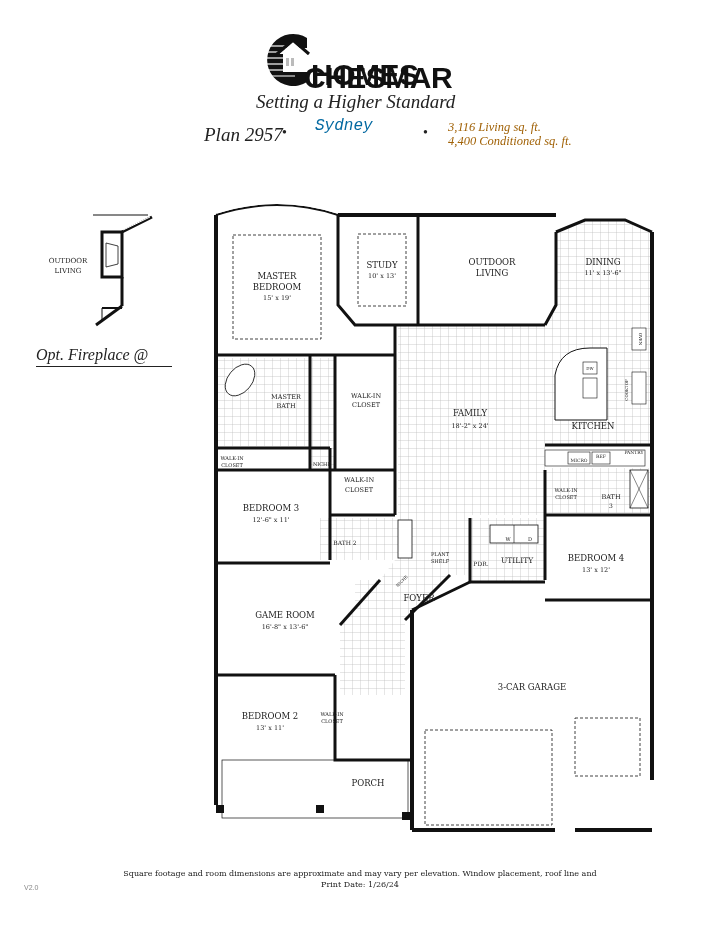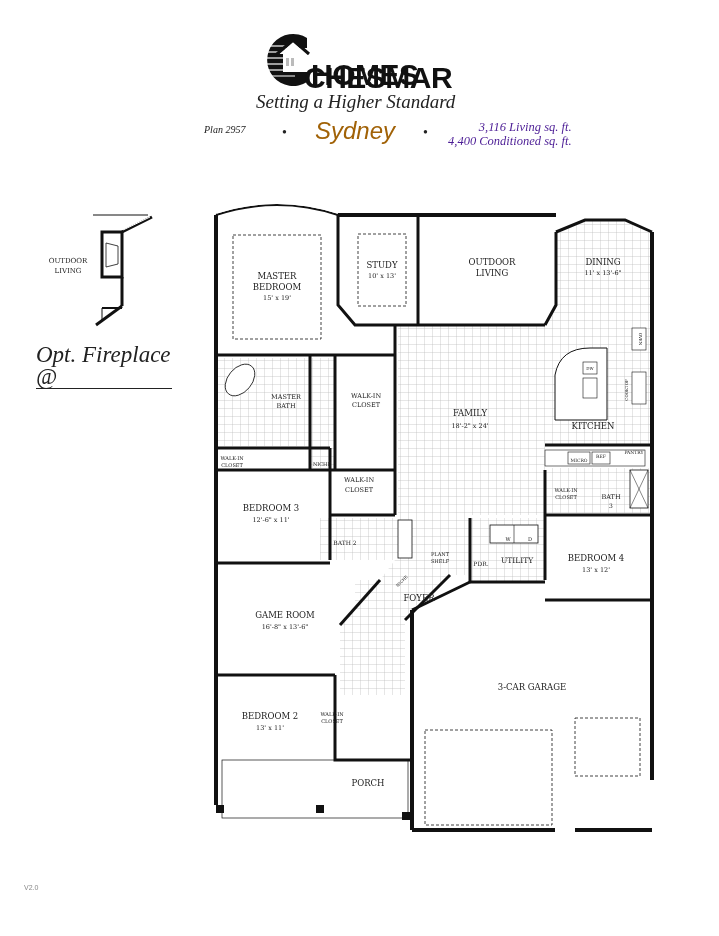--- a/index.html
+++ b/index.html
@@ -1,25 +1,25 @@
 <!DOCTYPE html>
 <html><head>
 <meta charset="utf-8">
 <style>
   html, body { margin:0; padding:0; background:#ffffff; }
   body { width:719px; height:936px; position:relative; overflow:hidden; font-family:"DejaVu Serif", serif; color:#111; }
   .abs { position:absolute; }
   .logo { left:255px; top:32px; width:220px; height:58px; }
   .brand-line { font-family:"Liberation Sans", sans-serif; font-weight:900; font-size:30px; line-height:27px; letter-spacing:-0.5px; color:#111; }
   .tagline { left:256px; top:91px; font-family:"Liberation Serif", serif; font-style:italic; font-size:19px; color:#222; }
-  .plan-num { left:204px; top:124px; font-family:"Liberation Serif", serif; font-style:italic; font-size:10px; color:#222; }
+  .plan-num { left:204px; top:124px; font-family:"Liberation Serif", serif; font-style:italic; font-size:19px; color:#222; }
   .bullet { font-family:"Liberation Serif", serif; font-size:14px; color:#222; }
-  .plan-name { left:315px; top:117px; font-family:Liberation Sans, sans-serif; font-style:italic; font-size:24px; color:#a16207; }
-  .sqft { left:448px; top:120px; font-family:"Liberation Serif", serif; font-style:italic; font-size:12.5px; line-height:14px; color:#4c1d95;text-align:right; }
-  .opt-note { left:36px; top:344px; font-family:"Liberation Serif", serif; font-style:italic; font-size:23px; line-height:22px; color:#222; }
+  .plan-name { left:315px; top:117px; font-family:Liberation Mono, monospace; font-style:italic; font-size:16px; color:#0369a1; }
+  .sqft { left:448px; top:120px; font-family:"Liberation Serif", serif; font-style:italic; font-size:12.5px; line-height:14px; color:#a16207; }
+  .opt-note { left:36px; top:344px; font-family:"Liberation Serif", serif; font-style:italic; font-size:16px; line-height:22px; color:#222; }
   .opt-note span { display:block; border-bottom:1px solid #222; width:136px; }
   .footer { left:100px; top:869px; width:520px; text-align:center; font-family:"DejaVu Serif", serif; font-size:8px; line-height:10.5px; color:#222; }
   .version { left:24px; top:884px; font-family:"Liberation Sans", sans-serif; font-size:7px; color:#888; }
   svg text { font-family:"DejaVu Serif", serif; fill:#222; }
   .rl { font-size:8.5px; text-anchor:middle; }
   .rd { font-size:6.5px; text-anchor:middle; }
   .sm { font-size:5.5px; text-anchor:middle; }
 </style>
 </head>
 <body>
@@ -232,13 +232,15 @@
     <text x="628" y="390" class="sm" style="font-size:4px" transform="rotate(-90 628 390)">COOKTOP</text>
     <text x="590" y="370" class="sm" style="font-size:4px">DW</text>
     <text x="579" y="462" class="sm" style="font-size:4.5px">MICRO</text>
     <text x="601" y="458" class="sm" style="font-size:4.5px">REF</text>
     <text x="634" y="454" class="sm" style="font-size:4.5px">PANTRY</text>
   </g>
 </svg>
 
 <div class="abs version">V2.0</div>
 <div class="abs footer">
+  <div>Square footage and room dimensions are approximate and may vary per elevation. Window placement, roof line and</div>
+  <div>Print Date: 1/26/24</div>
 </div>
 
 </body></html>

